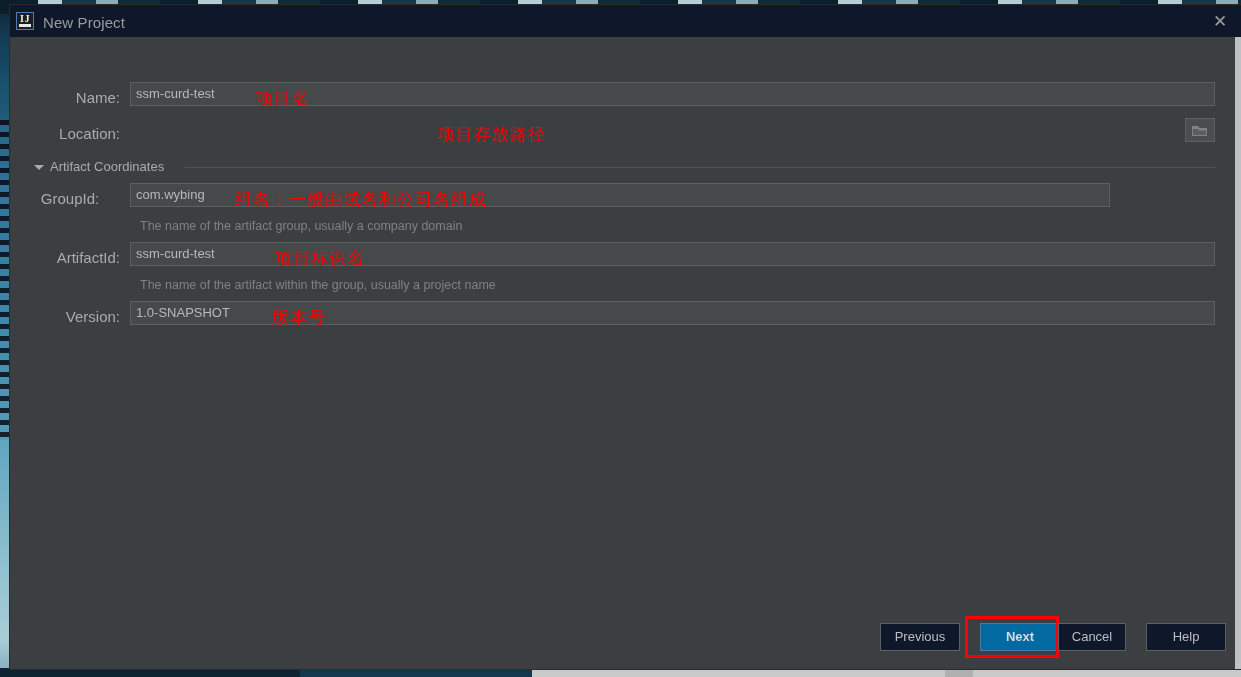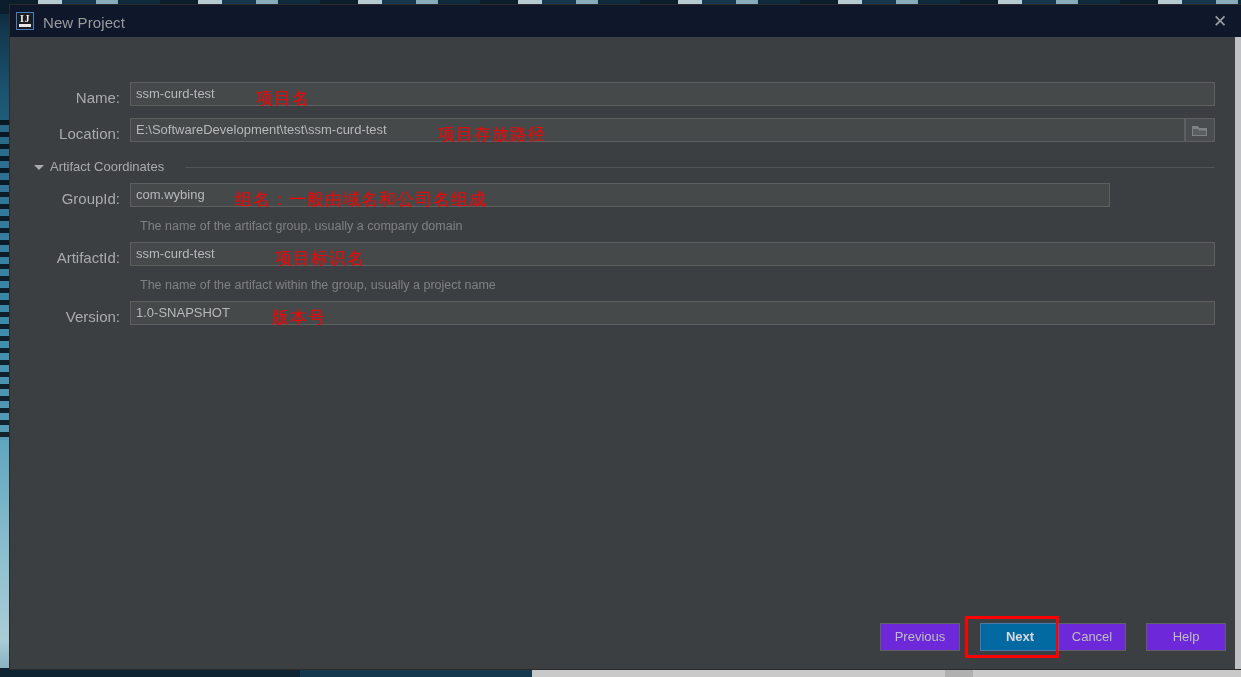--- a/index.html
+++ b/index.html
@@ -216,21 +216,21 @@
     font-family: "DejaVu Sans", sans-serif;
     letter-spacing: 1px;
   }
 
   
   #buttons { position: absolute; left: 0; bottom: 0; width: 1231px; height: 60px; }
   .btn {
     position: absolute;
     top: 14px;
     height: 28px;
-    background: #6d28d9;
+    background: #0f172a;
     border: 1px solid #5e6163;
     box-sizing: border-box;
     color: #bcbec0;
     font-size: 13px;
     text-align: center;
     line-height: 26px;
     cursor: pointer;
   }
   .btn.primary {
     background: #0369a1;
@@ -292,38 +292,35 @@
 
   <div id="content">
 
     <div class="flabel" style="left:10px; top:52px; width:100px;">Name:</div>
     <div class="finput" style="left:120px; top:45px; width:1085px;">
       <span class="val">ssm-curd-test</span>
     </div>
     <div class="annot" style="left:246px; top:50px;">项目名</div>
 
     <div class="flabel" style="left:10px; top:88px; width:100px;">Location:</div>
-    <div class="finput" style="left:120px; top:81px; width:1055px;">
-      <span class="val">E:\SoftwareDevelopment\test\ssm-curd-test</span>
-    </div>
     <div class="browse-btn" style="left:1175px; top:81px;">
       <svg width="16" height="14" viewBox="0 0 16 14" style="position:absolute;left:6px;top:5px;">
         <path d="M0 2 L6 2 L7.5 4 L15 4 L15 12 L0 12 Z" fill="#7f8386"></path>
         <path d="M1 5 L6 5 L7 6.5 L14 6.5 L14 11 L1 11 Z" fill="#5a5e60"></path>
       </svg>
     </div>
     <div class="annot" style="left:428px; top:86px;">项目存放路径</div>
 
     <div id="section-hdr">
       <span class="caret"></span>
       <span class="sec-label">Artifact Coordinates</span>
     </div>
     <div id="section-line"></div>
 
-    <div class="flabel" style="left:10px; top:153px; width:100px;">GroupId:</div>
+    <div class="flabel" style="left:10px; top:153px; width:100px;text-align:center;">GroupId:</div>
     <div class="finput" style="left:120px; top:146px; width:980px;">
       <span class="val">com.wybing</span>
     </div>
     <div class="annot" style="left:225px; top:151px;">组名：一般由域名和公司名组成</div>
     <div class="helper" style="left:130px; top:182px;">The name of the artifact group, usually a company domain</div>
 
     <div class="flabel" style="left:10px; top:212px; width:100px;">ArtifactId:</div>
     <div class="finput" style="left:120px; top:205px; width:1085px;">
       <span class="val">ssm-curd-test</span>
     </div>

